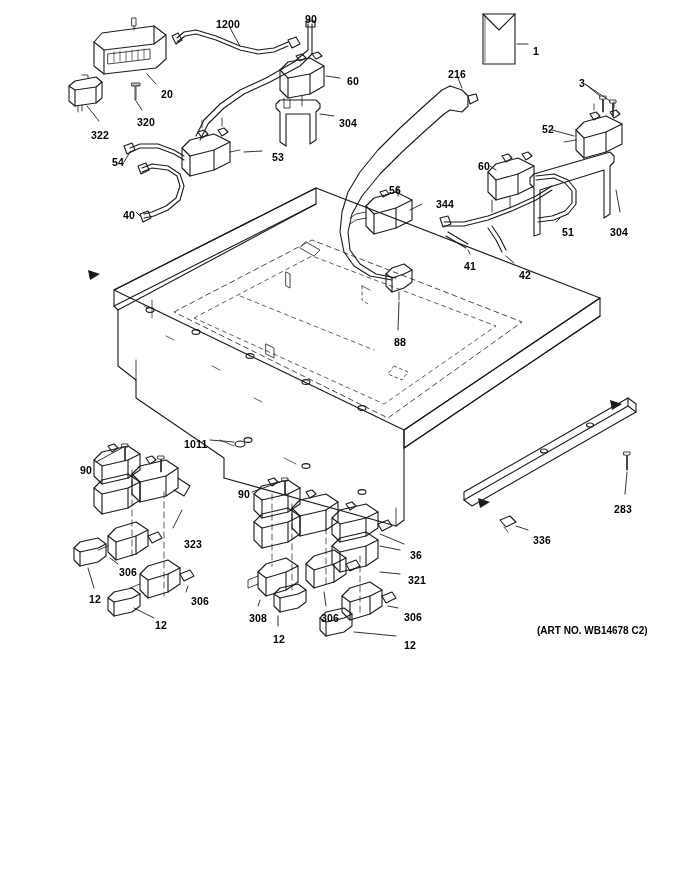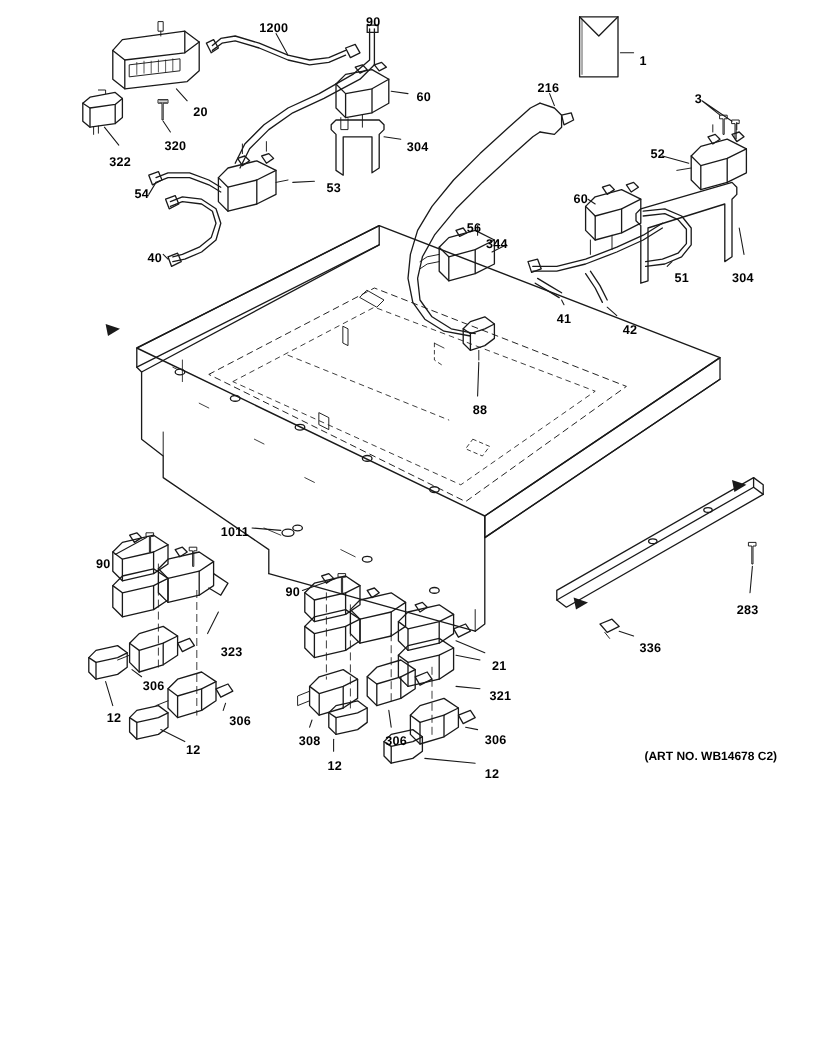--- a/index.html
+++ b/index.html
@@ -464,34 +464,34 @@
   <div class="callout" style="left:535px;top:77px;">3</div>
   <div class="callout" style="left:117px;top:88px;">20</div>
   <div class="callout" style="left:47px;top:129px;">322</div>
   <div class="callout" style="left:93px;top:116px;">320</div>
   <div class="callout" style="left:295px;top:117px;">304</div>
   <div class="callout" style="left:498px;top:123px;">52</div>
   <div class="callout" style="left:228px;top:151px;">53</div>
   <div class="callout" style="left:68px;top:156px;">54</div>
   <div class="callout" style="left:434px;top:160px;">60</div>
   <div class="callout" style="left:345px;top:184px;">56</div>
-  <div class="callout" style="left:361px;top:198px;">344</div>
+  <div class="callout" style="left:392px;top:198px;">344</div>
   <div class="callout" style="left:79px;top:209px;">40</div>
   <div class="callout" style="left:518px;top:226px;">51</div>
   <div class="callout" style="left:566px;top:226px;">304</div>
   <div class="callout" style="left:420px;top:260px;">41</div>
   <div class="callout" style="left:475px;top:269px;">42</div>
   <div class="callout" style="left:350px;top:336px;">88</div>
   <div class="callout" style="left:140px;top:438px;">1011</div>
   <div class="callout" style="left:36px;top:464px;">90</div>
   <div class="callout" style="left:194px;top:488px;">90</div>
   <div class="callout" style="left:570px;top:503px;">283</div>
   <div class="callout" style="left:489px;top:534px;">336</div>
   <div class="callout" style="left:140px;top:538px;">323</div>
-  <div class="callout" style="left:366px;top:549px;">21</div>
+  <div class="callout" style="left:366px;top:549px;">36</div>
   <div class="callout" style="left:75px;top:566px;">306</div>
   <div class="callout" style="left:364px;top:574px;">321</div>
   <div class="callout" style="left:45px;top:593px;">12</div>
   <div class="callout" style="left:147px;top:595px;">306</div>
   <div class="callout" style="left:205px;top:612px;">308</div>
   <div class="callout" style="left:277px;top:612px;">306</div>
   <div class="callout" style="left:360px;top:611px;">306</div>
   <div class="callout" style="left:111px;top:619px;">12</div>
   <div class="callout" style="left:229px;top:633px;">12</div>
   <div class="callout" style="left:360px;top:639px;">12</div>

